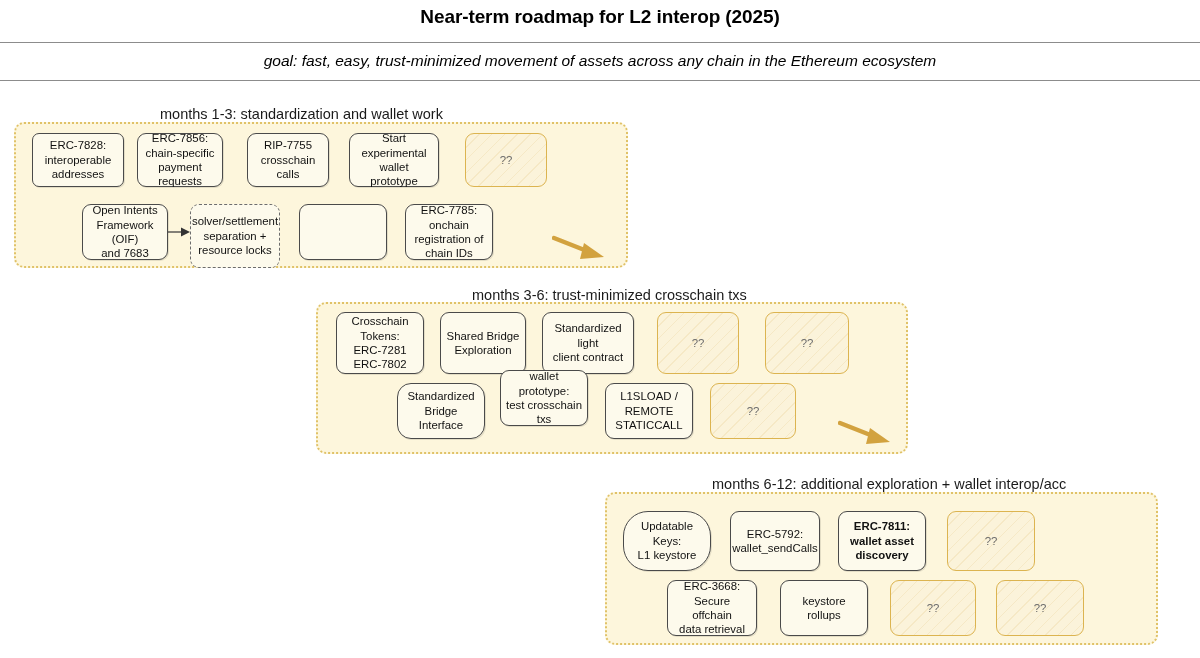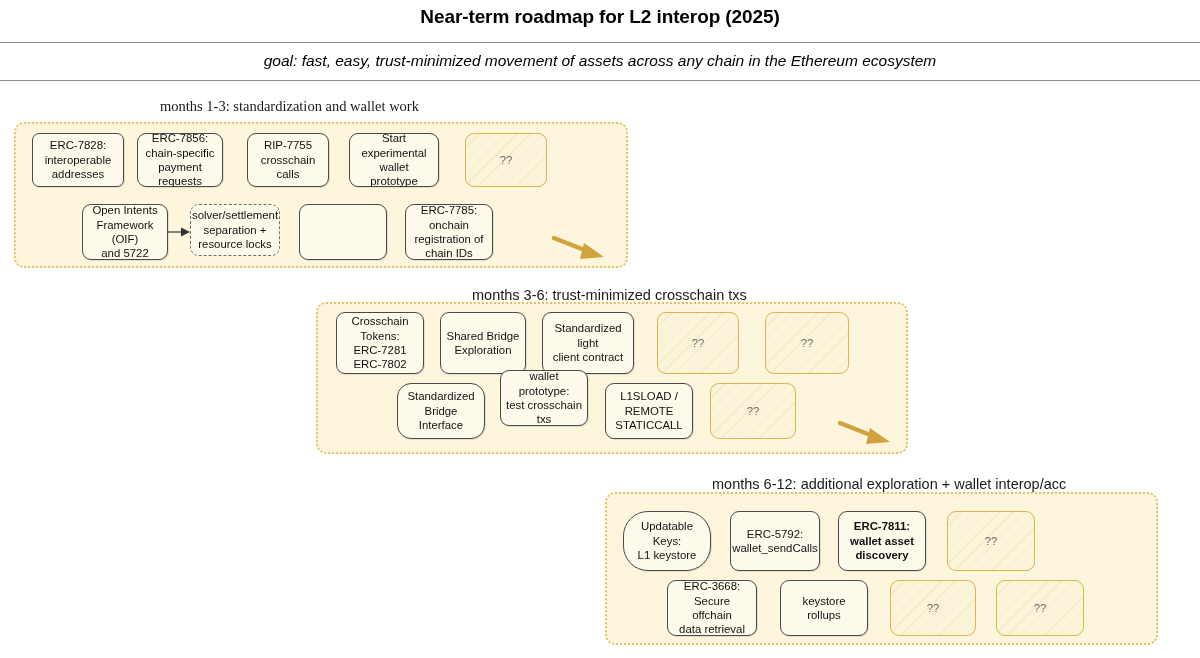--- a/index.html
+++ b/index.html
@@ -105,42 +105,42 @@
   .link-arrow { position: absolute; }
 </style>
 </head>
 <body>
 
 <div class="doc-title">Near-term roadmap for L2 interop (2025)</div>
 <div class="rule rule-top"></div>
 <div class="doc-subtitle">goal: fast, easy, trust-minimized movement of assets across any chain in the Ethereum ecosystem</div>
 <div class="rule rule-bottom"></div>
 
-<div class="phase-title" style="left:160px; top:98px;font-family:Liberation Serif, serif;">months 1-3: standardization and wallet work</div>
+<div class="phase-title" style="left:160px; top:106px;">months 1-3: standardization and wallet work</div>
 <div class="phase-box" style="left:14px; top:122px; width:614px; height:146px;"></div>
 
 <div class="card solid" style="left:32px; top:133px; width:92px; height:54px;border-radius:7px;">ERC-7828:
 interoperable
 addresses</div>
 <div class="card solid" style="left:137px; top:133px; width:86px; height:54px;">ERC-7856:
 chain-specific
 payment
 requests</div>
 <div class="card solid" style="left:247px; top:133px; width:82px; height:54px;">RIP-7755
 crosschain
 calls</div>
 <div class="card solid" style="left:349px; top:133px; width:90px; height:54px;">Start
 experimental
 wallet prototype</div>
 <div class="card unknown" style="left:465px; top:133px; width:82px; height:54px;">??</div>
 
 <div class="card solid" style="left:82px; top:204px; width:86px; height:56px;">Open Intents
 Framework (OIF)
-and 5722</div>
-<div class="card dashed" style="left:190px; top:204px; width:90px; height:52px;">solver/settlement
+and 7683</div>
+<div class="card dashed" style="left:190px; top:204px; width:90px; height:64px;">solver/settlement
 separation +
 resource locks</div>
 <div class="card solid" style="left:299px; top:204px; width:88px; height:56px;"></div>
 <div class="card solid" style="left:405px; top:204px; width:88px; height:56px;">ERC-7785:
 onchain
 registration of
 chain IDs</div>
 
 <svg class="link-arrow" style="left:168px; top:225px;" width="24" height="14">
   <line x1="0" y1="7" x2="14" y2="7" stroke="#333" stroke-width="1.2"></line>

